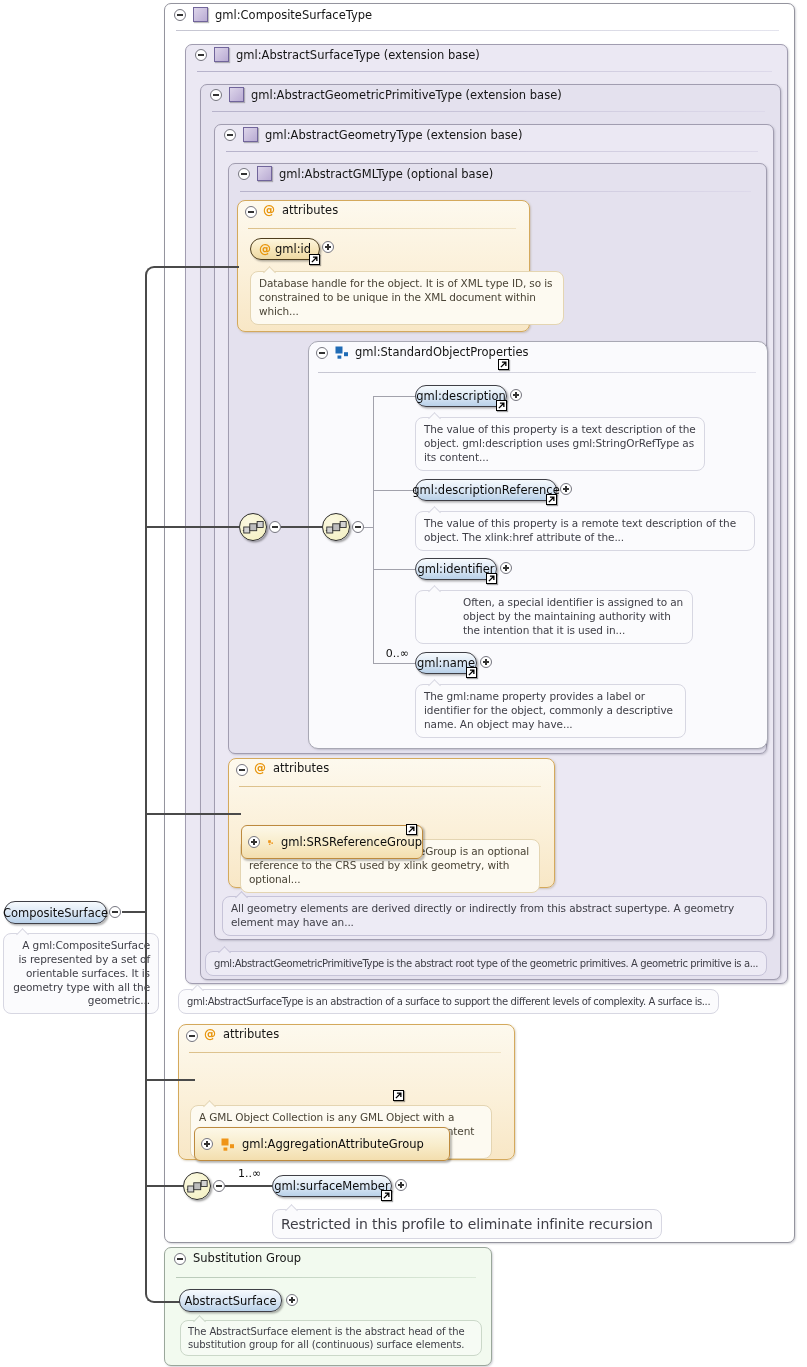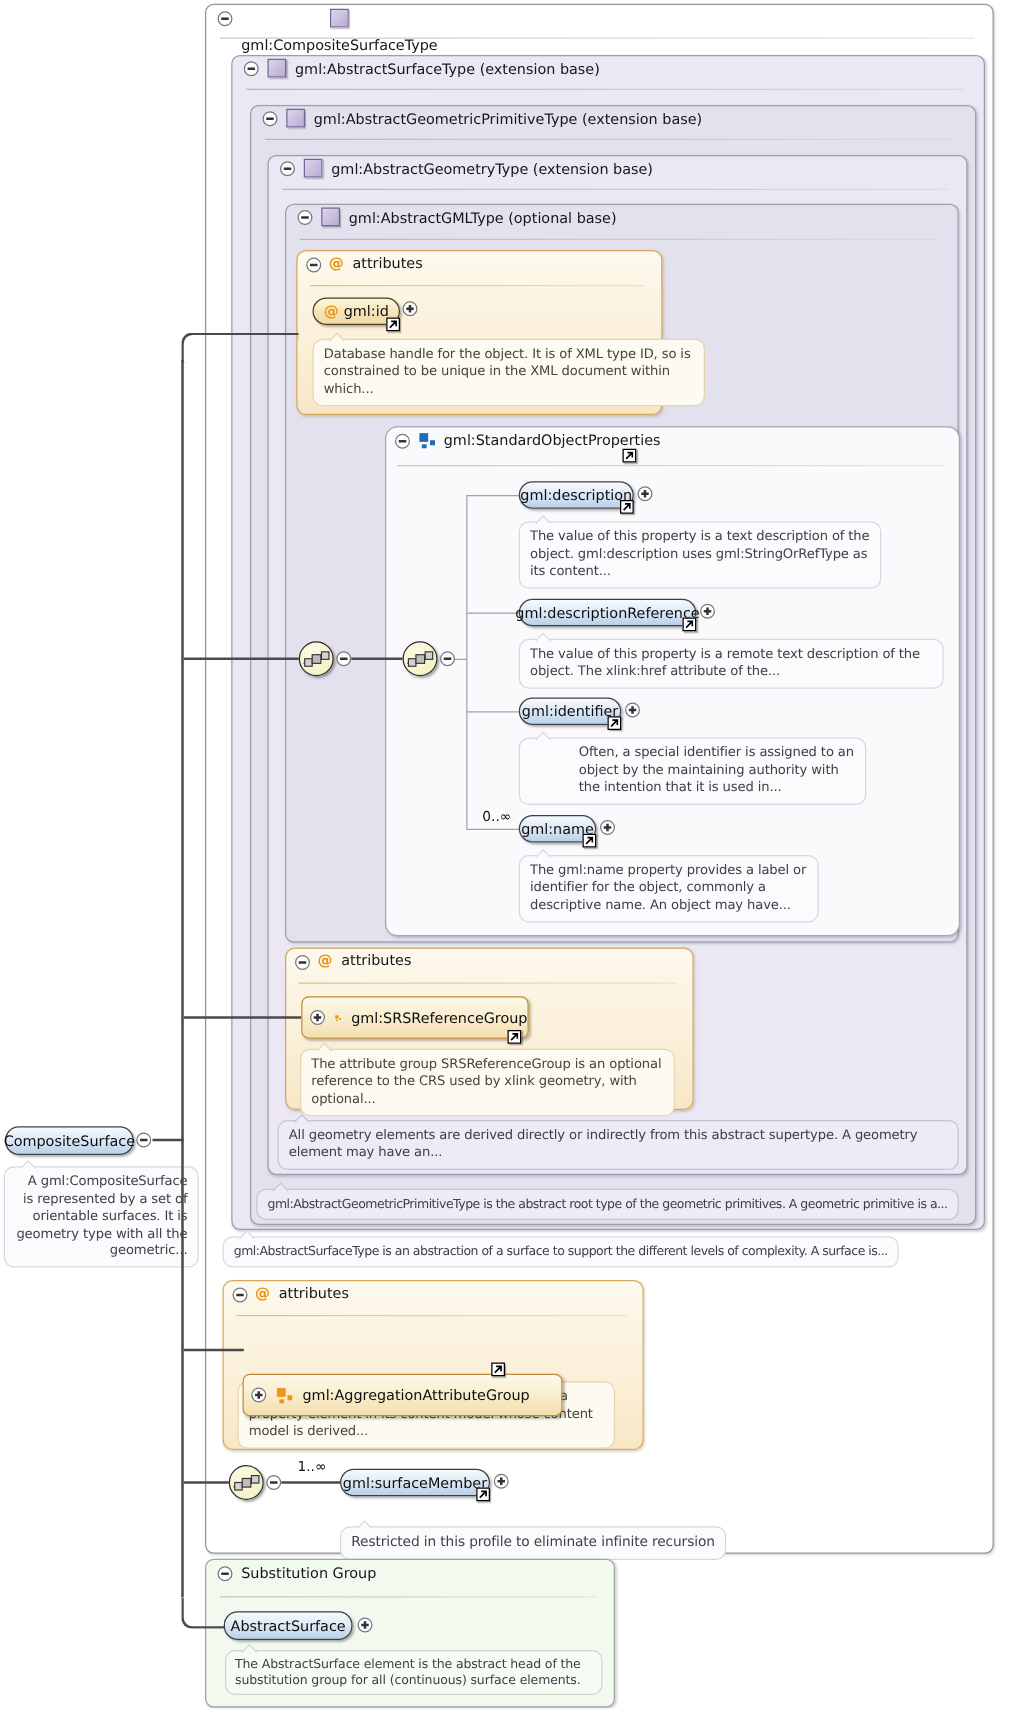--- a/index.html
+++ b/index.html
@@ -18,21 +18,21 @@
   .sep.lavsep{background:linear-gradient(90deg,#b7b3cb,#ddd9ea);}
   .sep.whitesep{background:linear-gradient(90deg,#c6c6d2,#e4e4ee);}
   .sep.creamsep{background:linear-gradient(90deg,#dcc08a,#f0e2c4);}
   .sep.greensep{background:linear-gradient(90deg,#b9cab9,#dcead9);}
 
   .attrbox{position:absolute;background:linear-gradient(180deg,#fdf9ee 0%,#fbf0d9 55%,#f8e7c6 100%);border:1px solid #d4a95c;border-radius:8px;box-shadow:1px 1px 2px rgba(120,90,30,.25);}
 
   .chip{position:absolute;display:flex;align-items:center;justify-content:center;gap:4px;font-size:11.5px;color:#0d0d0d;box-sizing:border-box;}
   .chip-el{background:linear-gradient(180deg,#f6fafd 0%,#dfeaf6 45%,#b9d1e9 100%);border:1.4px solid #3f3f46;border-radius:11px;box-shadow:1.5px 1.5px 2px rgba(0,0,0,.3);}
   .chip-attr{background:linear-gradient(180deg,#fdf6dd 0%,#f6e5b9 55%,#eed9a4 100%);border:1.4px solid #4d3d1d;border-radius:11px;box-shadow:1.5px 1.5px 2px rgba(0,0,0,.3);}
-  .chip-grp{background:linear-gradient(180deg,#fdf8e8 0%,#f8ecca 55%,#f3deae 100%);border:1.4px solid #bd8a3e;border-radius:6px;box-shadow:1.5px 1.5px 2px rgba(0,0,0,.25);justify-content:flex-start;padding-left:6px;}
+  .chip-grp{background:linear-gradient(180deg,#fdf8e8 0%,#f8ecca 55%,#f3deae 100%);border:1.4px solid #bd8a3e;border-radius:6px;box-shadow:1.5px 1.5px 2px rgba(0,0,0,.25);justify-content:flex-start;padding-left:6px;margin-top:28px;}
 
   .b-exp{position:absolute;width:12px;height:12px;box-sizing:border-box;border:1px solid #767680;border-radius:50%;background:#fff;display:flex;align-items:center;justify-content:center;}
   .b-exp::before{content:"";width:6px;height:1.2px;background:#333;}
   .b-exp.plus::after{content:"";position:absolute;width:1.2px;height:6px;background:#333;}
   .b-exp.inline{position:static;flex:none;}
   .b-link{position:absolute;width:11px;height:11px;box-sizing:border-box;border:1.5px solid #000;background:#fff;display:flex;align-items:center;justify-content:center;box-shadow:1px 1px 1px rgba(0,0,0,.35);}
 
   .doc{position:absolute;border:1px solid var(--bd);background:var(--bg);border-radius:8px;padding:5px 8px;font-size:10.5px;line-height:1.32;letter-spacing:-0.1px;color:#3e3e46;box-sizing:border-box;}
   .doc::before{content:"";position:absolute;top:-4.5px;left:14px;width:8px;height:8px;background:var(--bg);border-top:1px solid var(--bd);border-left:1px solid var(--bd);transform:rotate(45deg);}
   .doc.whitedoc{--bg:#fbfbfd;--bd:#d7d7e2;}
@@ -51,21 +51,21 @@
   .type-icon{position:static;width:13px;height:13px;background:linear-gradient(135deg,#ddd5ea 0%,#b9abd3 100%);border:1px solid #71659b;box-shadow:1px 1px 1px rgba(0,0,0,.25);flex:none;}
   .at-icon{color:#e8940a;font-weight:bold;font-size:12px;flex:none;}
   .card{position:absolute;font-size:11px;color:#111;}
 </style>
 </head>
 <body>
 
 <div id="canvas">
 
   <div class="box white" style="left:164px;top:3px;width:629px;height:1238px;"></div>
-  <div class="hdr" style="left:193px;top:7px;flex-direction:column;">
+  <div class="hdr" style="left:193px;top:7px;">
     <span class="type-icon"></span>
     <span>gml:CompositeSurfaceType</span>
   </div>
   <span class="b-exp" style="left:174px;top:9px;"></span>
   <div class="sep whitesep" style="left:176px;top:30px;width:603px;"></div>
 
   <div class="box lav1" style="left:185px;top:44px;width:601px;height:938px;"></div>
   <div class="hdr" style="left:214px;top:47px;">
     <span class="type-icon"></span>
     <span>gml:AbstractSurfaceType (extension base)</span>
@@ -166,21 +166,21 @@
   <div class="card" style="left:381px;top:647px;width:28px;text-align:right;">0..∞</div>
   <div class="chip chip-el" style="left:415px;top:652px;width:62px;height:22px;">
     <span>gml:name</span>
   </div>
   <span class="b-exp plus" style="left:480px;top:656px;"></span>
   <span class="b-link" style="left:466px;top:667px;">
       <svg width="7" height="7" viewBox="0 0 8 8">
         <path d="M1 7 L6 2 M2.2 1.3 H6.7 V5.8" stroke="#000" stroke-width="1.5" fill="none"></path>
       </svg>
     </span>
-  <div class="doc whitedoc" style="left:415px;top:684px;width:240px;">The gml:name property provides a label or identifier for the object, commonly a descriptive name. An object may have...</div>
+  <div class="doc whitedoc" style="left:415px;top:684px;width:271px;">The gml:name property provides a label or identifier for the object, commonly a descriptive name. An object may have...</div>
 
   <div class="attrbox" style="left:228px;top:758px;width:325px;height:128px;"></div>
   <div class="hdr" style="left:254px;top:761px;">
     <span class="at-icon">@</span>
     <span>attributes</span>
   </div>
   <span class="b-exp" style="left:236px;top:764px;"></span>
   <div class="sep creamsep" style="left:239px;top:786px;width:302px;"></div>
   <div class="doc creamdoc" style="left:240px;top:839px;width:300px;">The attribute group SRSReferenceGroup is an optional reference to the CRS used by xlink geometry, with optional...</div>
 
@@ -190,21 +190,21 @@
 
   <div class="attrbox" style="left:178px;top:1024px;width:335px;height:134px;"></div>
   <div class="hdr" style="left:204px;top:1027px;">
     <span class="at-icon">@</span>
     <span>attributes</span>
   </div>
   <span class="b-exp" style="left:186px;top:1030px;"></span>
   <div class="sep creamsep" style="left:189px;top:1052px;width:312px;"></div>
   <div class="doc creamdoc" style="left:190px;top:1105px;width:302px;">A GML Object Collection is any GML Object with a property element in its content model whose content model is derived...</div>
 
-  <div class="doc whitedoc doc-line" style="left:272px;top:1209px;font-size:11px;letter-spacing:-0.1px;margin-top:12px;">Restricted in this profile to eliminate infinite recursion</div>
+  <div class="doc whitedoc doc-line" style="left:272px;top:1209px;font-size:14px;letter-spacing:-0.1px;">Restricted in this profile to eliminate infinite recursion</div>
 
   <div class="box green" style="left:164px;top:1247px;width:326px;height:117px;"></div>
   <div class="hdr" style="left:193px;top:1251px;">Substitution Group</div>
   <span class="b-exp" style="left:174px;top:1253px;"></span>
   <div class="sep greensep" style="left:176px;top:1277px;width:300px;"></div>
   <div class="doc greendoc" style="left:180px;top:1320px;width:302px;font-size:10px;padding:4px 7px;">The AbstractSurface element is the abstract head of the substitution group for all (continuous) surface elements.</div>
 
   <div class="doc whitedoc" style="left:3px;top:933px;width:156px;text-align:right;">A gml:CompositeSurface is represented by a set of orientable surfaces. It is geometry type with all the geometric...</div>
 
   <div class="conn-corner-top" style="left:145px;top:266px;width:92px;height:22px;"></div>

